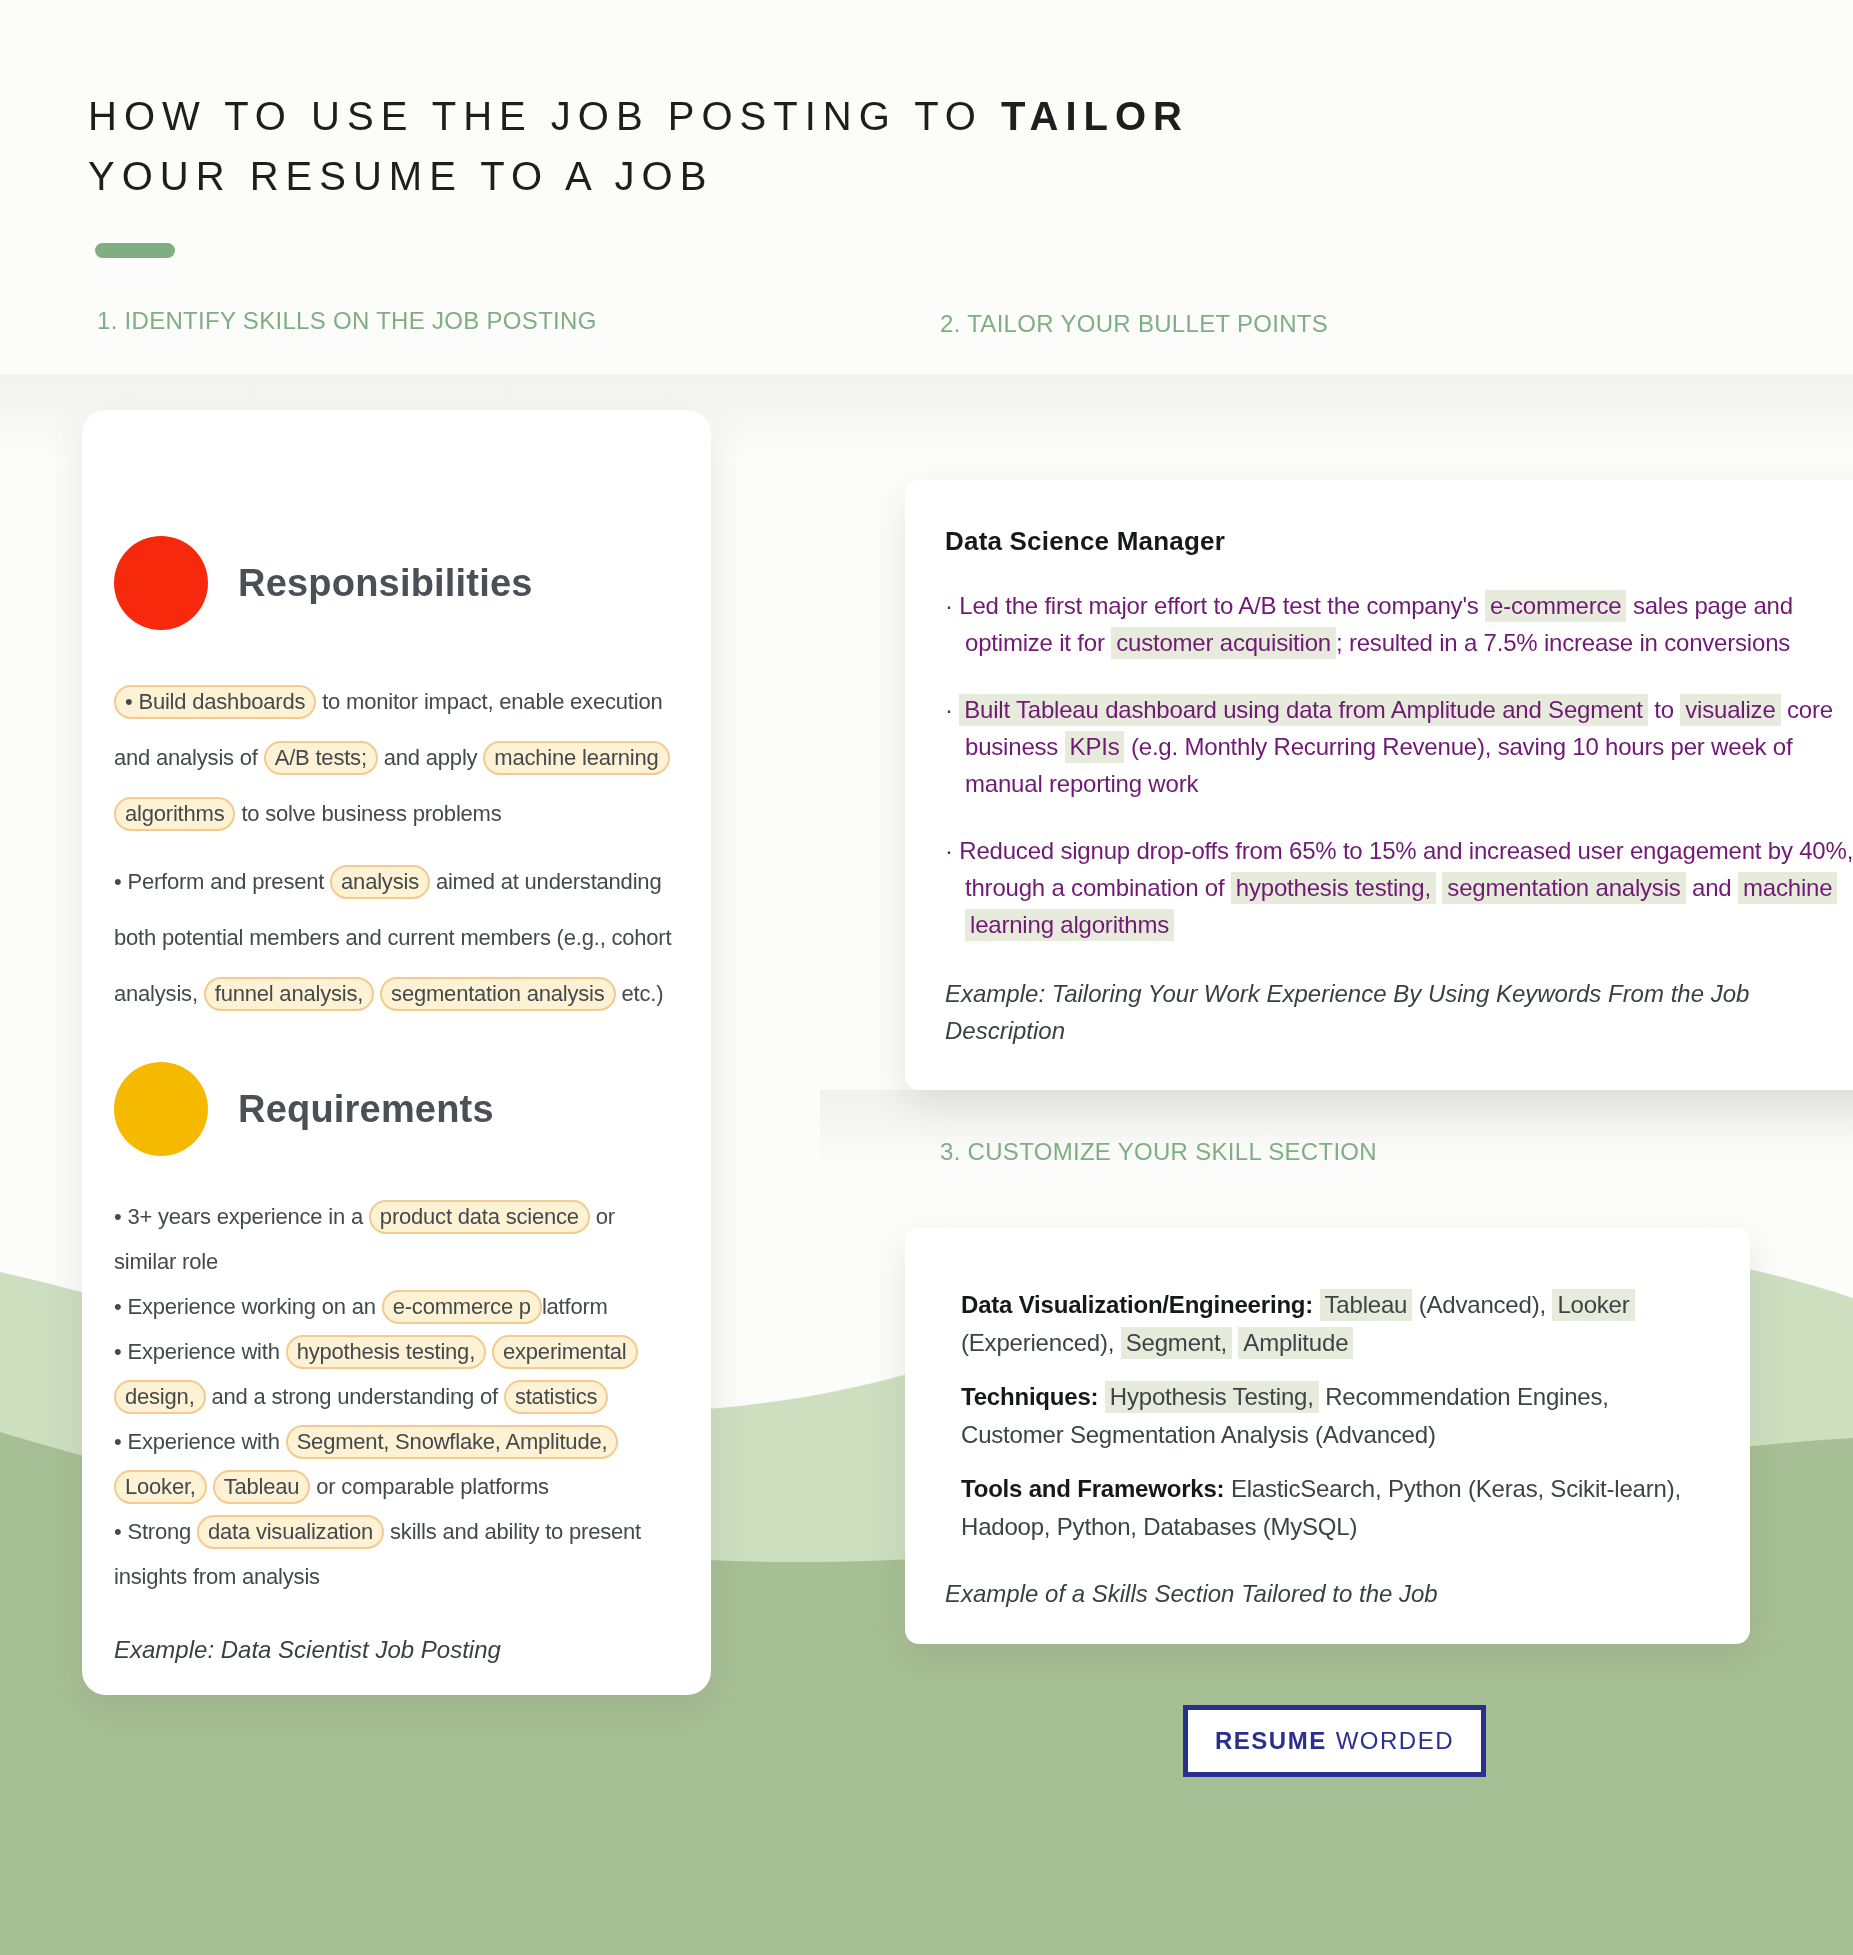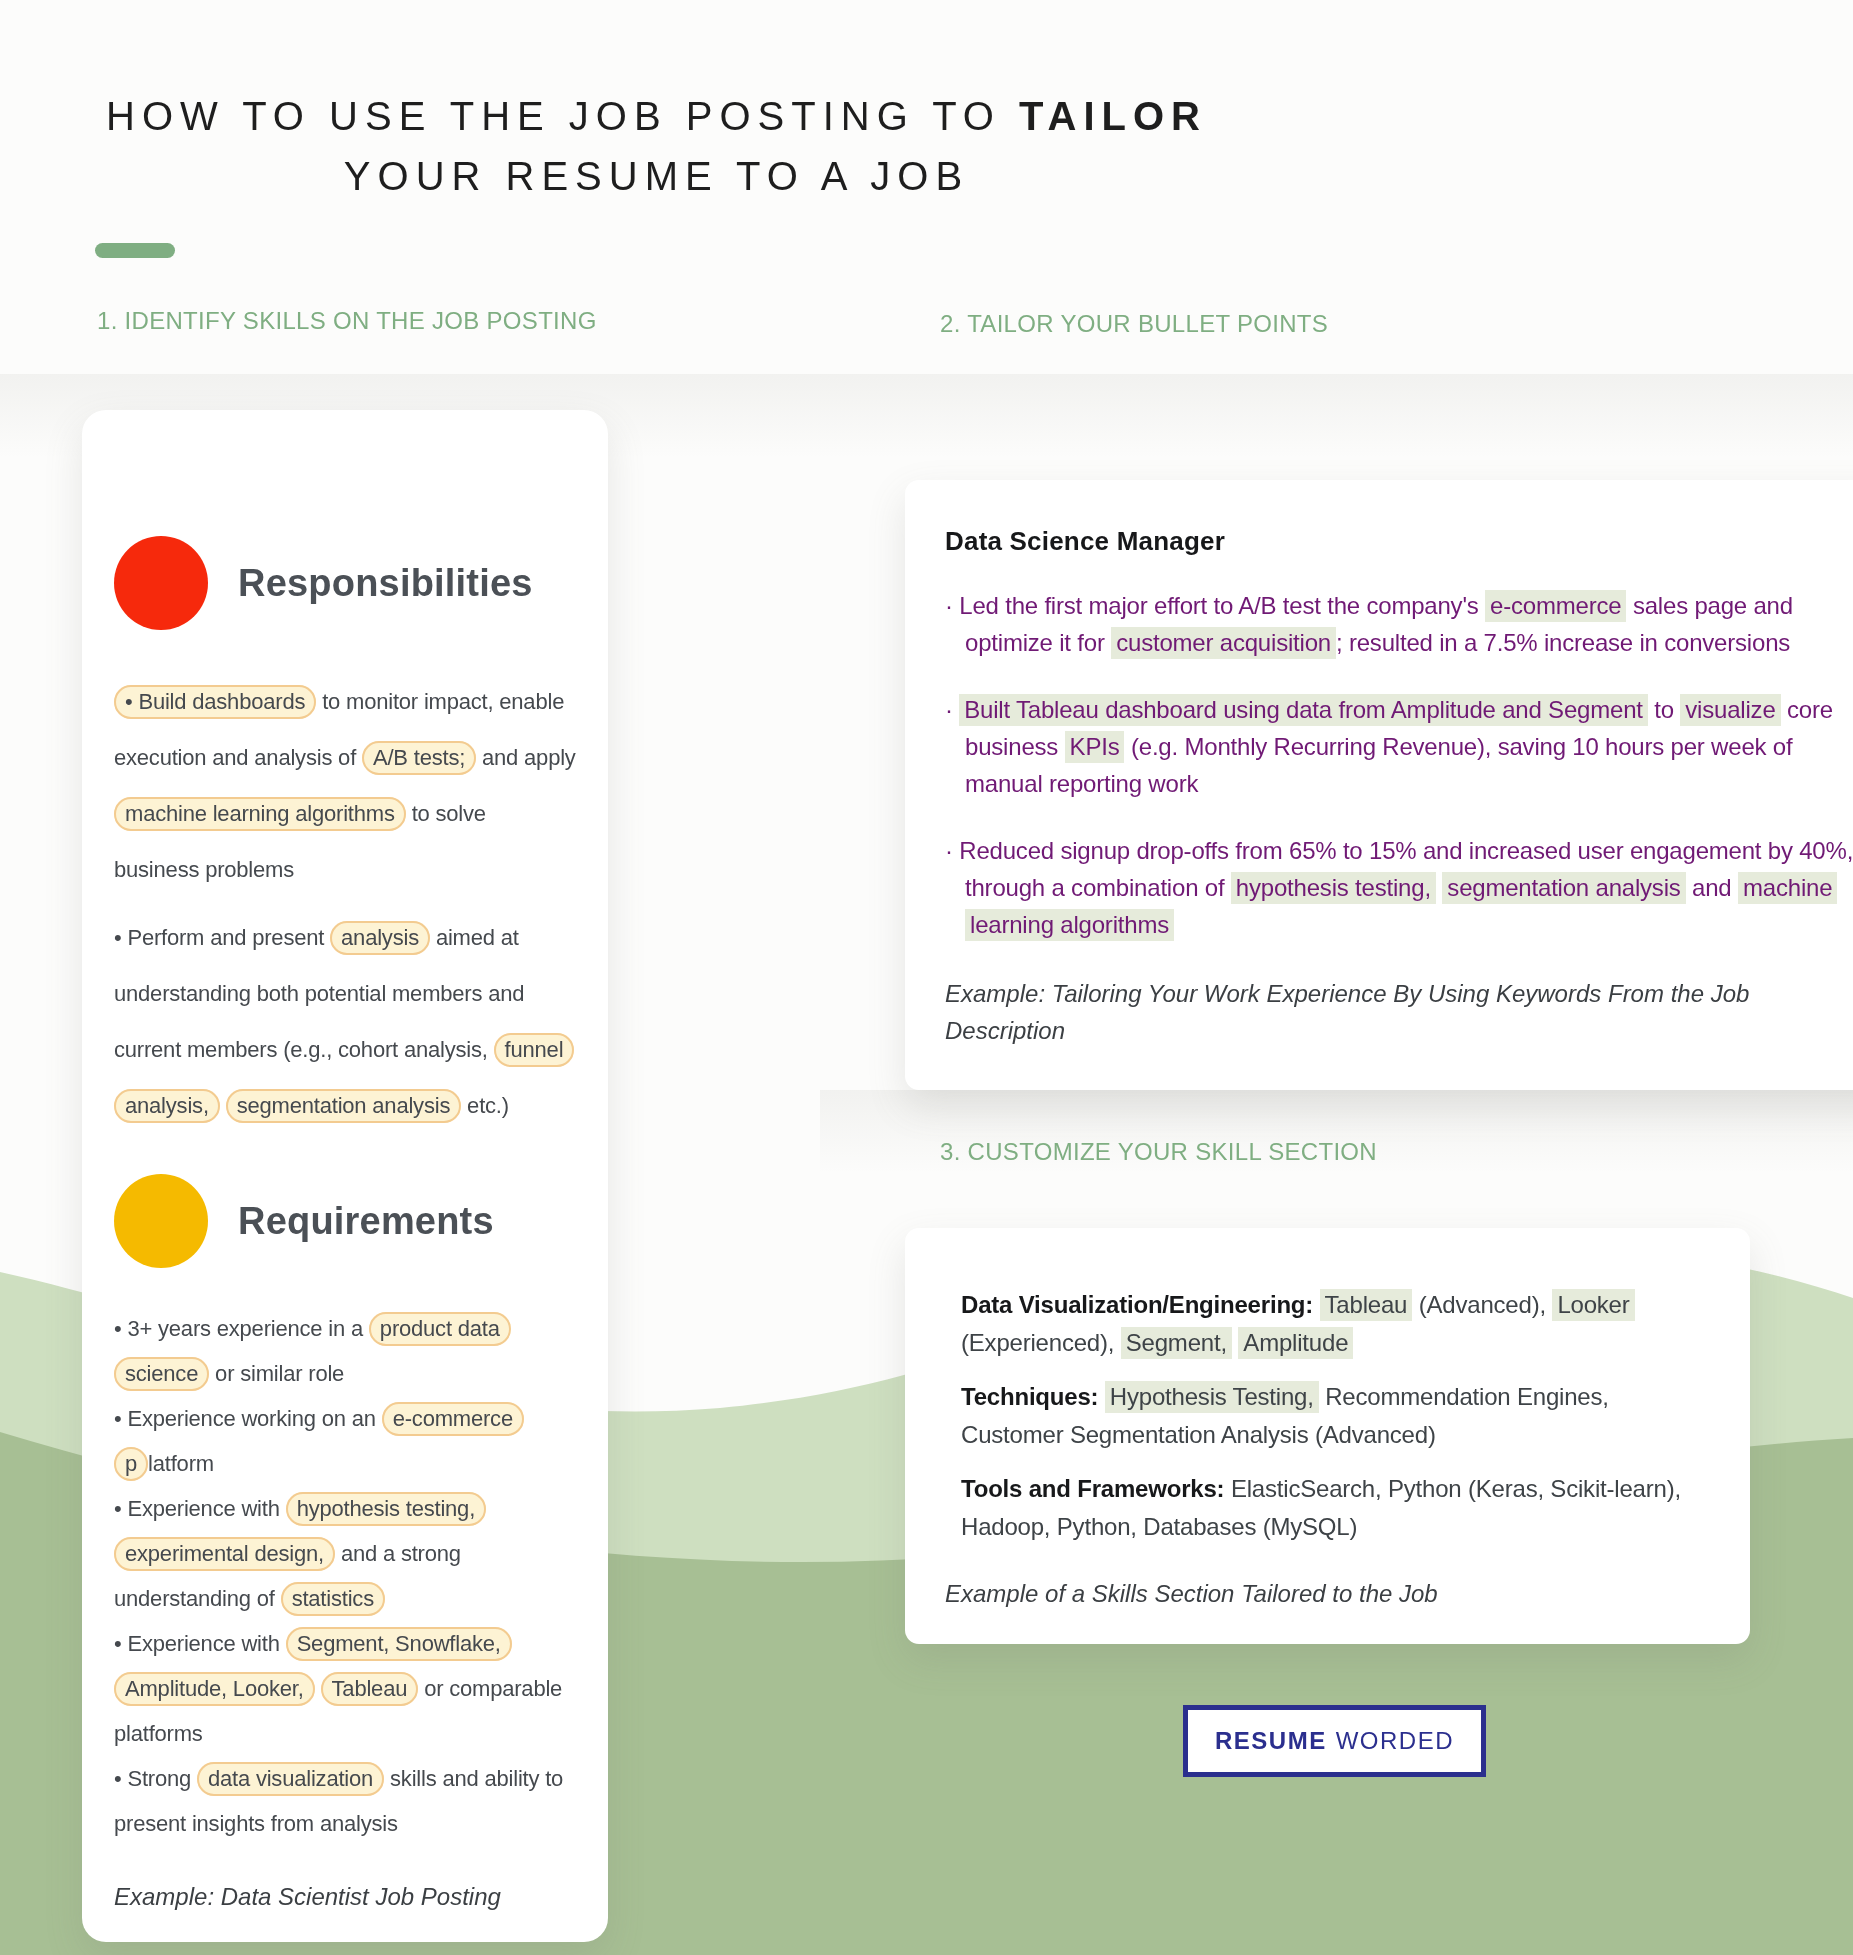--- a/index.html
+++ b/index.html
@@ -9,37 +9,37 @@
     font-family:"Liberation Sans", sans-serif;
   }
   
   .soft-band { position:absolute; left:0; width:100%; height:84px; z-index:0;
     background:linear-gradient(180deg, rgba(150,150,140,0.10), rgba(150,150,140,0)); }
   .band-a { top:374px; }
   .band-b { top:1090px; left:820px; width:1033px; }
   
   .waves { position:absolute; left:0; top:0; z-index:0; }
   
-  .title { position:absolute; left:106px; top:86px; z-index:1;
+  .title { position:absolute; left:88px; top:86px; z-index:1;
     font-size:40px; letter-spacing:7px; line-height:60px;
-    color:var(--title-color,#1e1e1e); font-weight:400;text-align:center; }
+    color:var(--title-color,#1e1e1e); font-weight:400; }
   .title-bold { font-weight:700; }
   .accent-dash { position:absolute; left:95px; top:243px; width:80px; height:15px;
     border-radius:8px; background:var(--accent-green,#7fae82); z-index:1; }
   
   .section-heading { position:absolute; margin:0; z-index:1;
     font-size:24px; font-weight:400; letter-spacing:0.3px; line-height:47px;
     color:var(--accent-green,#7fae82); }
   .sh-1 { left:97px;  top:297px; width:590px; }
   .sh-2 { left:940px; top:300px; }
   .sh-3 { left:940px; top:1128px; }
   
   .card { position:absolute; background:var(--card-bg,#ffffff); z-index:2;
     box-sizing:border-box; box-shadow:0 16px 38px rgba(115,115,105,0.16); }
-  .card-left { left:82px; top:410px; width:526px; min-height:1228px;
+  .card-left { left:82px; top:410px; width:629px; min-height:1228px;
     border-radius:24px; padding:126px 32px 28px 32px; }
   .card-2 { left:905px; top:480px; width:993px; min-height:610px;
     border-radius:14px; padding:46px 40px 34px 40px; }
   .card-3 { left:905px; top:1228px; width:845px; min-height:352px;
     border-radius:14px; padding:42px 40px 32px 40px; }
   
   .icon-row { display:flex; align-items:center; gap:30px; }
   .circle { width:94px; height:94px; border-radius:50%; flex:0 0 auto; }
   .circle-red { background:var(--red-circle,#f6290c); }
   .circle-yellow { background:var(--yellow-circle,#f5ba00); }

